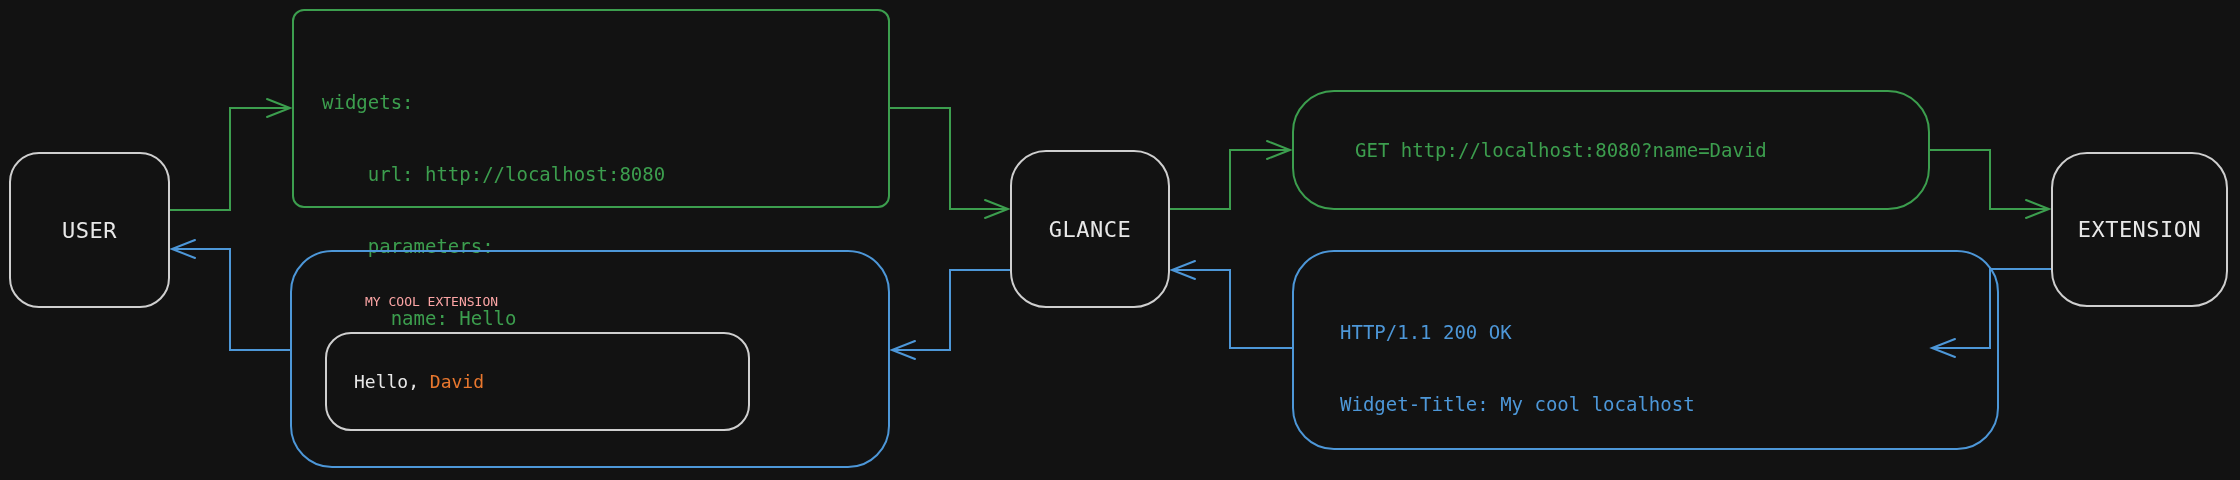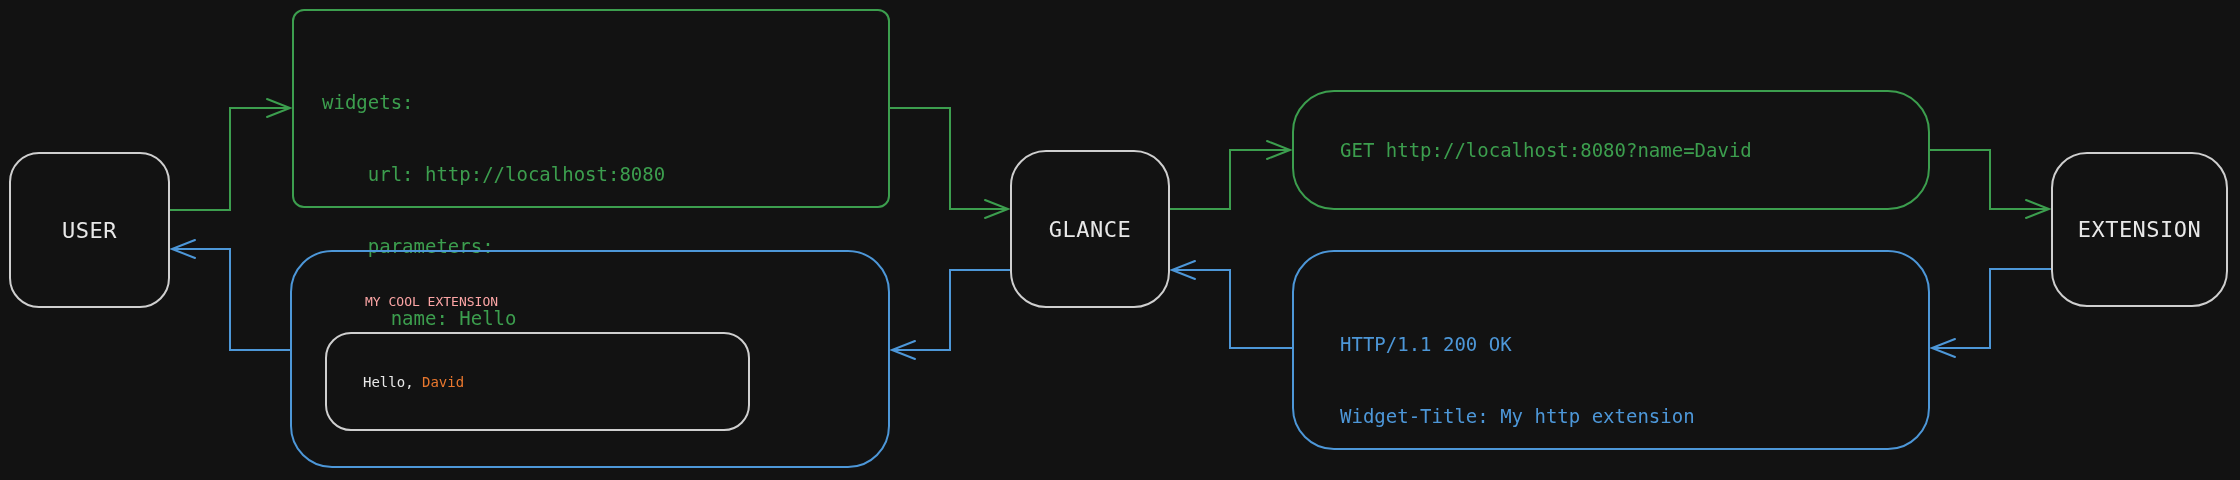--- a/index.html
+++ b/index.html
@@ -42,42 +42,42 @@
     left: 292px; top: 9px; width: 598px; height: 199px;
     border-color: #3c9e4e; border-radius: 12px;
     color: #3c9e4e;
     padding: 31px 0 0 28px;
   }
   #request-box {
     left: 1292px; top: 90px; width: 638px; height: 120px;
     border-color: #3c9e4e; border-radius: 42px;
     color: #3c9e4e;
     display: flex; align-items: center;
-    padding-left: 46px;
+    padding-left: 61px;
   }
   #response-box {
-    left: 1292px; top: 250px; width: 638px; height: 200px;
+    left: 1292px; top: 250px; width: 707px; height: 200px;
     border-color: #4d97d8; border-radius: 42px;
     color: #4d97d8;
-    padding: 32px 0 0 46px;
+    padding: 20px 0 0 46px;
   }
   #widget-box {
     left: 290px; top: 250px; width: 600px; height: 218px;
     border-color: #4d97d8; border-radius: 42px;
   }
   #widget-title {
     position: absolute; left: 60px; top: 38px;
     color: #fca5a5; font-size: 13px; line-height: 24px; white-space: pre; padding-left: 13px;
   }
   #widget-inner-box {
     position: absolute; left: 33px; top: 80px; width: 425px; height: 99px;
     border: 2px solid #cfcfcf; border-radius: 26px; box-sizing: border-box;
     display: flex; align-items: center;
-    padding-left: 36px;
-    color: #e8e8e8; font-size: 14px; line-height: 24px; white-space: pre;
+    padding-left: 27px;
+    color: #e8e8e8; font-size: 18px; line-height: 24px; white-space: pre;
   }
   #greeting-name { color: #e8772e; }
   .conn { fill: none; stroke-width: 2px; stroke-linecap: round; stroke-linejoin: miter; }
   .conn-green { stroke: #3c9e4e; }
   .conn-blue  { stroke: #4d97d8; }
 </style>
 </head>
 <body>
 
 <div id="canvas">
@@ -135,21 +135,21 @@
     <div class="code-line">    parameters:</div>
     <div class="code-line">      name: Hello</div>
   </div>
 
   <div id="request-box" class="box code">
     <div class="code-line">GET http://localhost:8080?name=David</div>
   </div>
 
   <div id="response-box" class="box code">
     <div class="code-line">HTTP/1.1 200 OK</div>
-    <div class="code-line">Widget-Title: My http extension</div>
+    <div class="code-line">Widget-Title: My cool localhost</div>
     
     
     
   </div>
 
   <div id="widget-box" class="box">
     <div id="widget-title">MY COOL EXTENSION</div>
     <div id="widget-inner-box">
       <span>Hello, </span><span id="greeting-name">David</span>
     </div>

